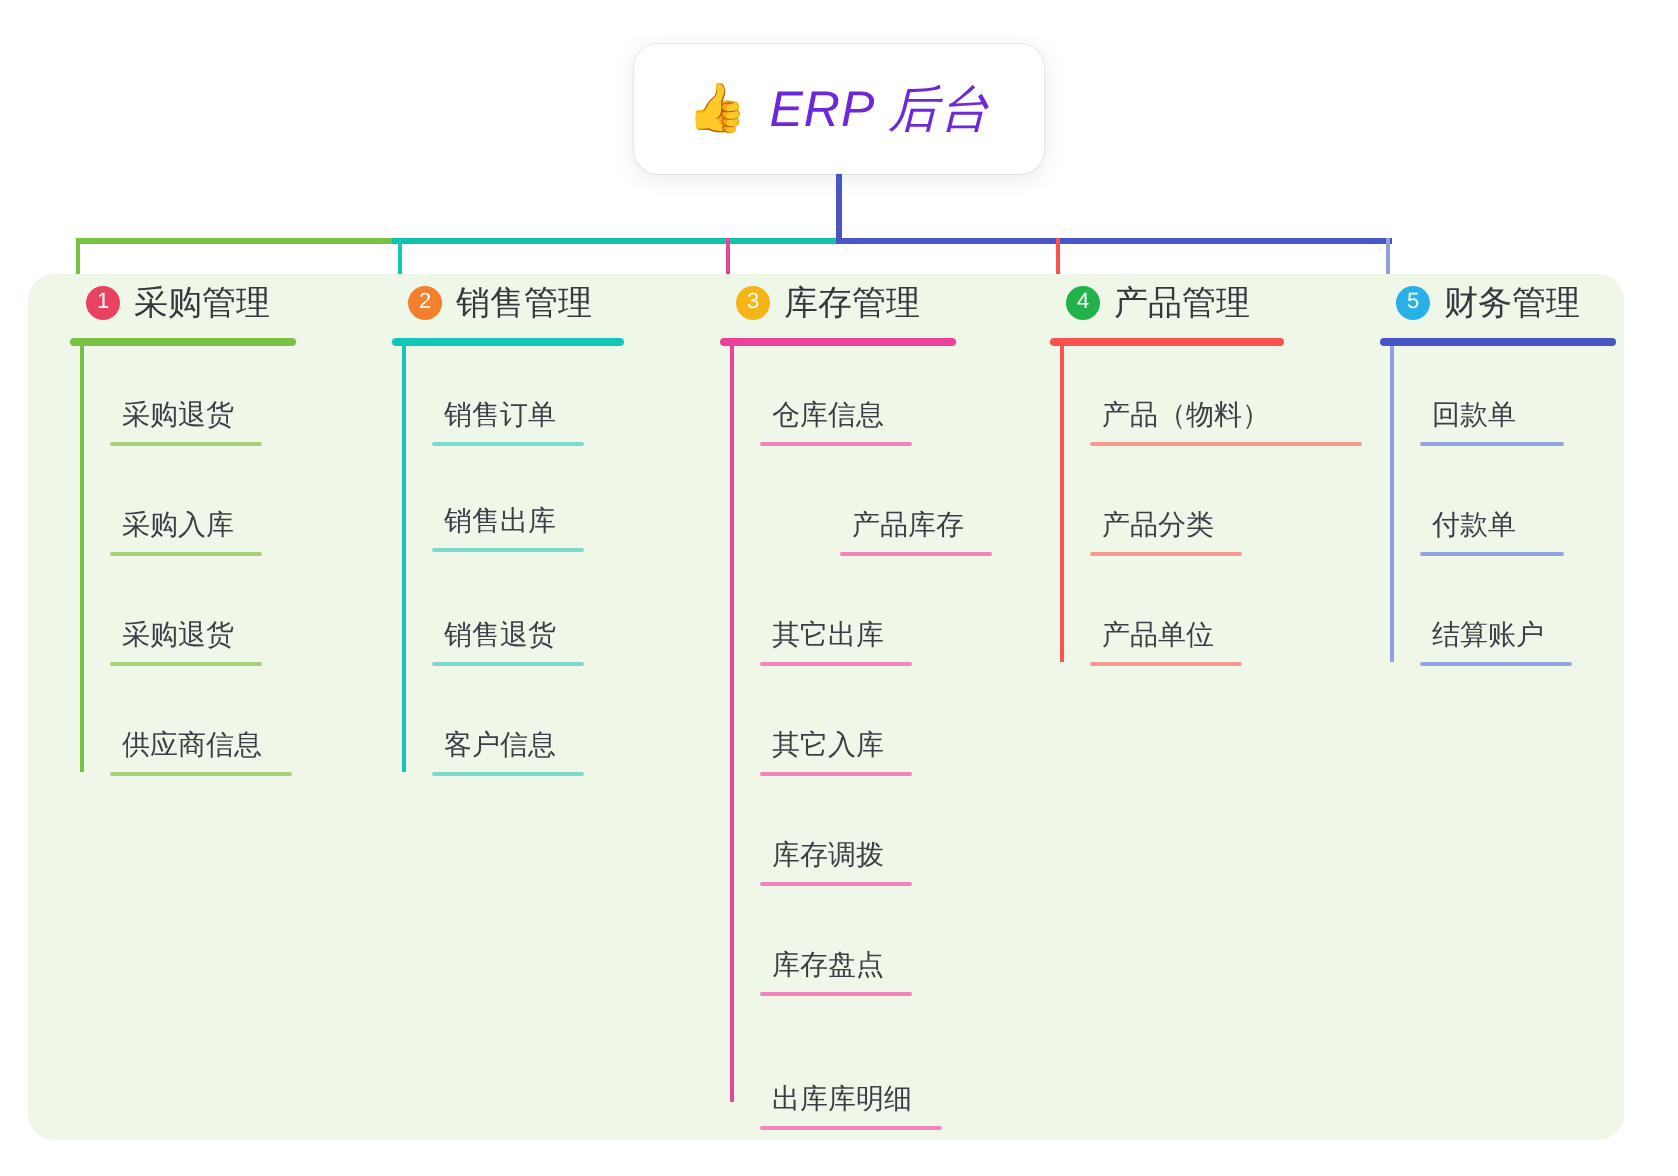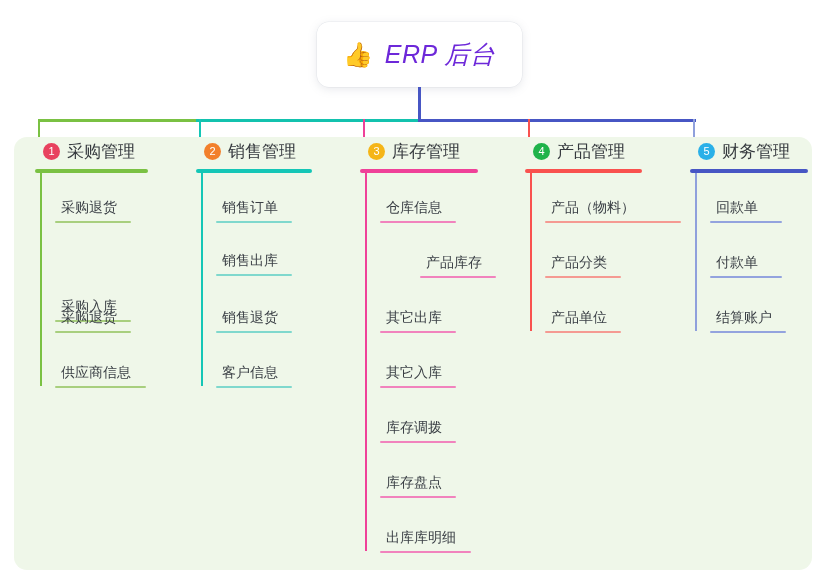--- a/index.html
+++ b/index.html
@@ -149,21 +149,21 @@
         <div class="col-header">
           <span class="badge" style="background: rgb(232, 66, 95);">1</span>
           <span class="col-title">采购管理</span>
         </div>
         <div class="col-rule" style="background: rgb(122, 193, 67); width: 113px;"></div>
         <div class="spine" style="background: rgb(122, 193, 67); left: 5px; height: 213px;"></div>
         <div class="leaf" style="top: 62px;">
           <span class="leaf-label">采购退货</span>
           <div class="leaf-rule" style="background: rgb(168, 207, 126); width: 76px;"></div>
         </div>
-        <div class="leaf" style="top: 117px; margin-top: 44px;">
+        <div class="leaf" style="top: 117px;">
           <span class="leaf-label">采购入库</span>
           <div class="leaf-rule" style="background: rgb(168, 207, 126); width: 76px;"></div>
         </div>
         <div class="leaf" style="top: 172px;">
           <span class="leaf-label">采购退货</span>
           <div class="leaf-rule" style="background: rgb(168, 207, 126); width: 76px;"></div>
         </div>
         <div class="leaf" style="top: 227px;">
           <span class="leaf-label">供应商信息</span>
           <div class="leaf-rule" style="background: rgb(168, 207, 126); width: 91px;"></div>
@@ -217,21 +217,21 @@
           <div class="leaf-rule" style="background: rgb(241, 131, 189); width: 76px;"></div>
         </div>
         <div class="leaf" style="top: 282px;">
           <span class="leaf-label">库存调拨</span>
           <div class="leaf-rule" style="background: rgb(241, 131, 189); width: 76px;"></div>
         </div>
         <div class="leaf" style="top: 337px;">
           <span class="leaf-label">库存盘点</span>
           <div class="leaf-rule" style="background: rgb(241, 131, 189); width: 76px;"></div>
         </div>
-        <div class="leaf" style="top: 392px;">
+        <div class="leaf" style="top: 404px;">
           <span class="leaf-label">出库库明细</span>
           <div class="leaf-rule" style="background: rgb(241, 131, 189); width: 91px;"></div>
         </div>
       </div>
       <div class="column" style="left: 511px;">
         <div class="col-header">
           <span class="badge" style="background: rgb(31, 179, 74);">4</span>
           <span class="col-title">产品管理</span>
         </div>
         <div class="col-rule" style="background: rgb(249, 82, 79); width: 117px;"></div>

